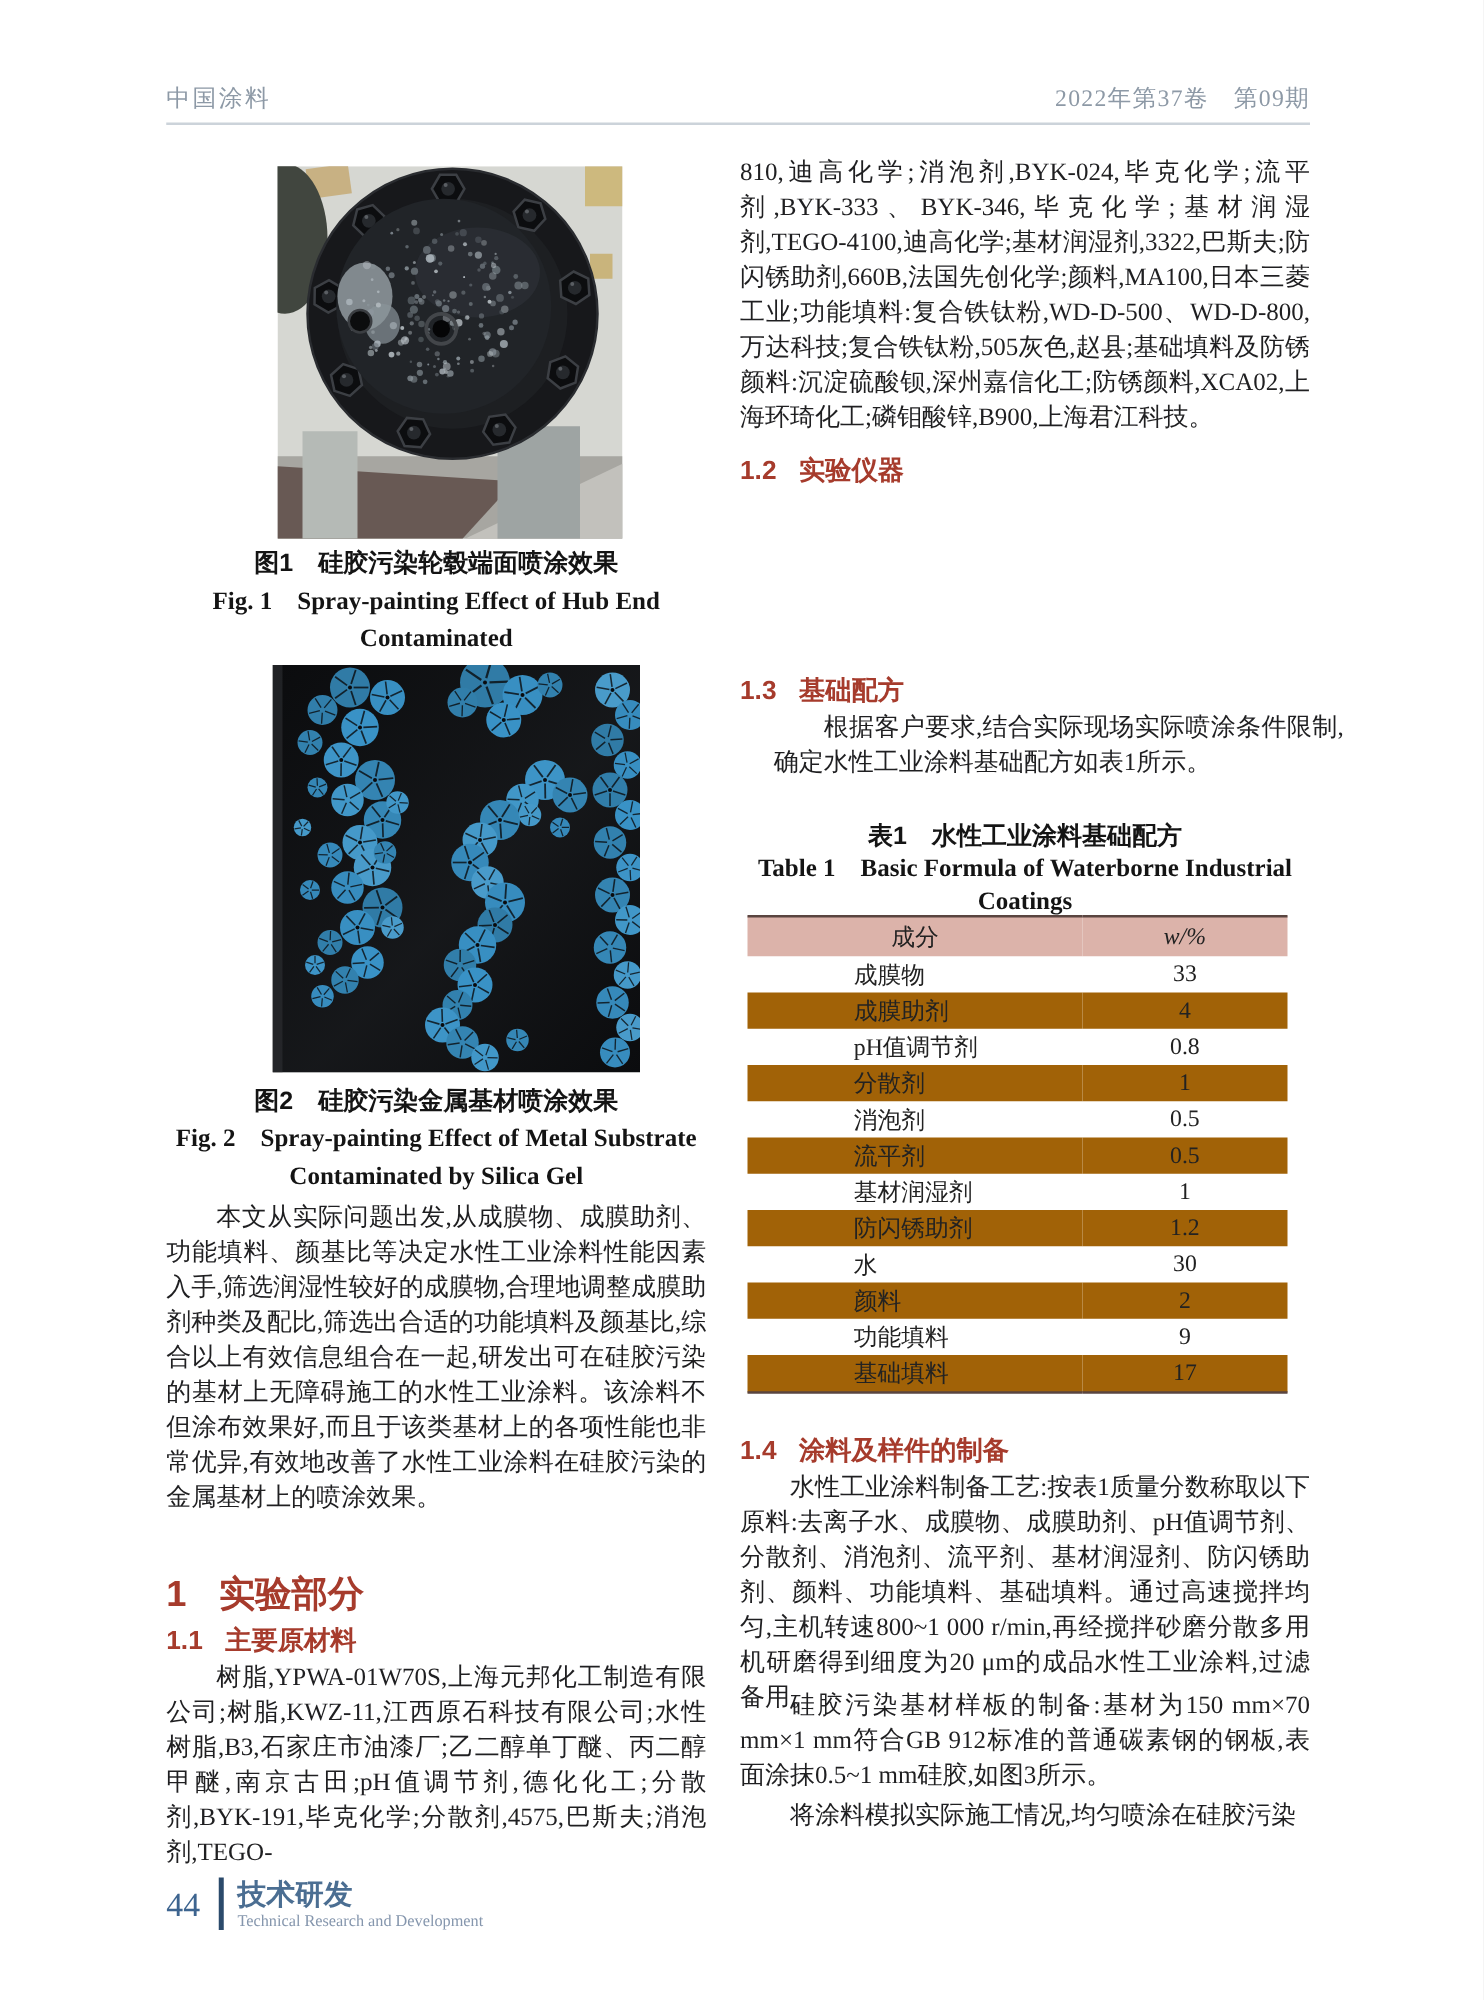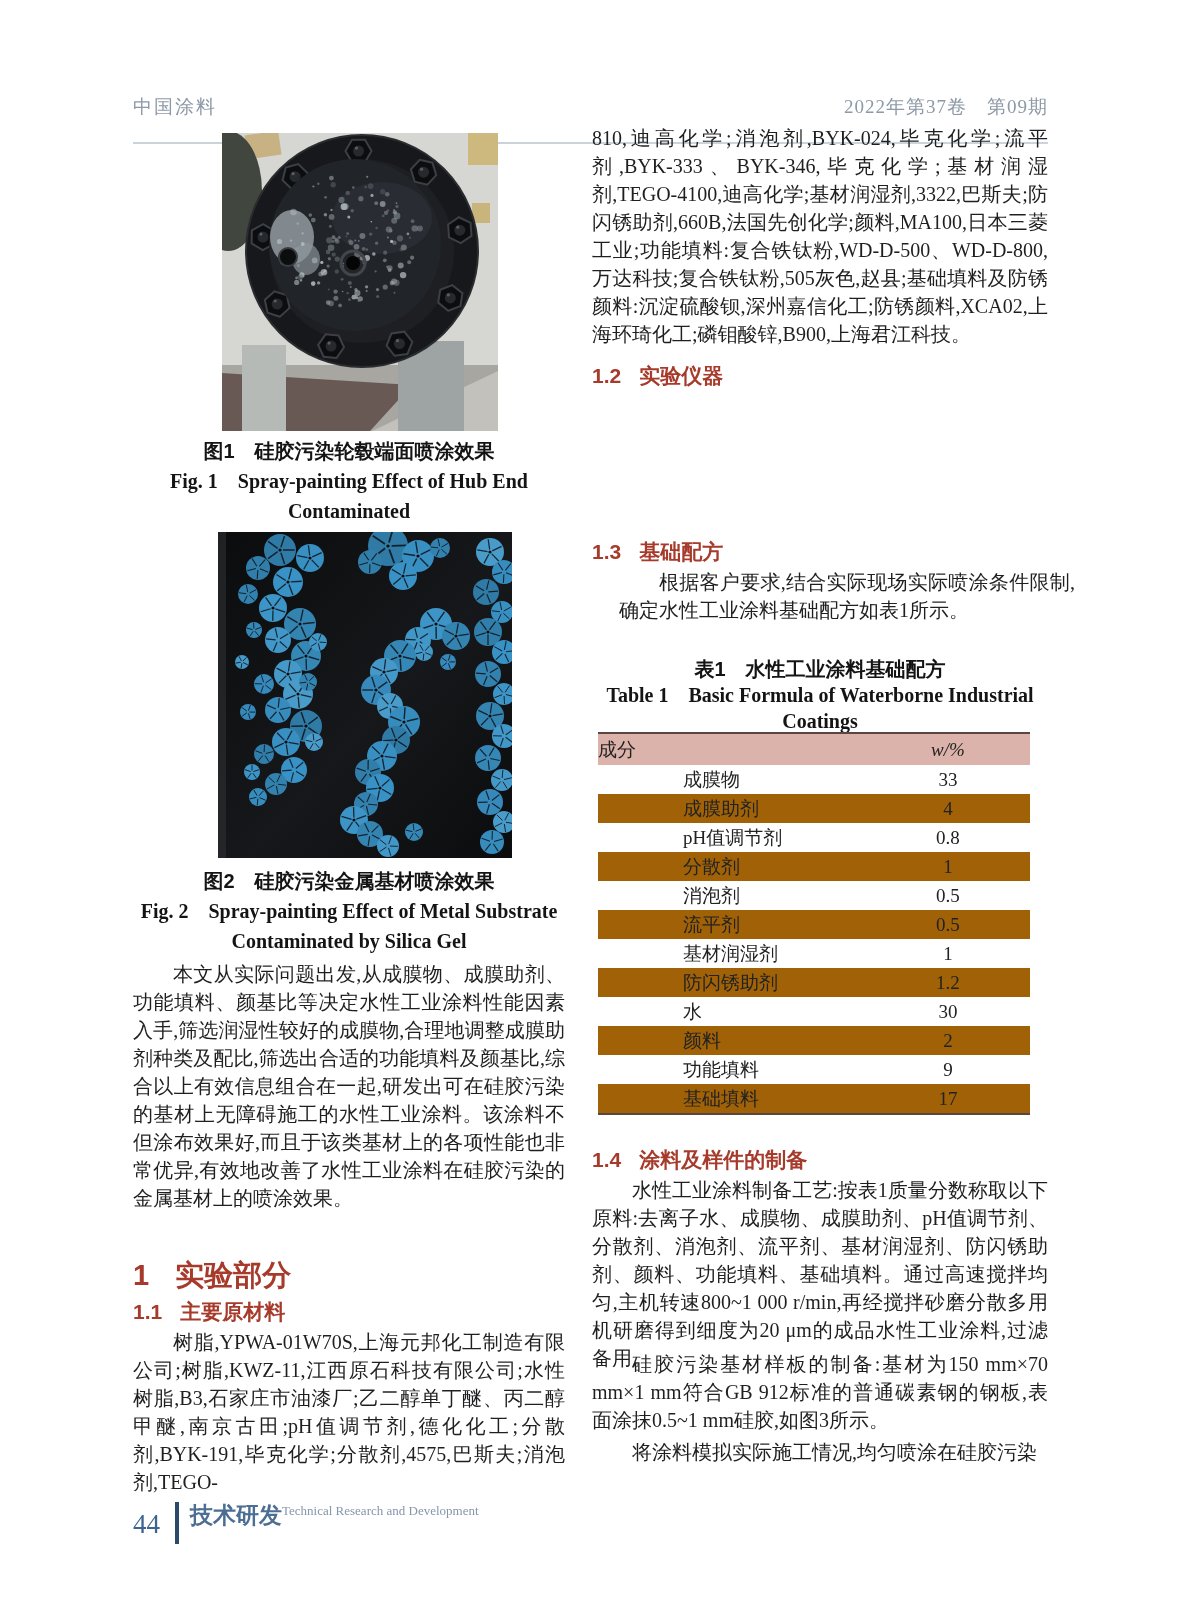--- a/index.html
+++ b/index.html
@@ -1,22 +1,22 @@
 <!DOCTYPE html>
 <html><head>
 <meta charset="utf-8">
 <style>
   html,body{margin:0;padding:0;background:#e8e8e8;}
   .page{position:relative;width:1187px;height:1600px;background:#ffffff;margin:0 auto;
         font-family:"Liberation Serif","DejaVu Serif",serif;color:#1f1f21;overflow:hidden;}
 
   
-  .page-header{position:absolute;left:133px;top:88px;width:915px;height:32px;
+  .page-header{position:absolute;left:133px;top:60px;width:915px;height:32px;
                display:flex;justify-content:space-between;align-items:flex-end;
-               border-bottom:2px solid #ccd3da;padding-bottom:22px;
+               border-bottom:2px solid #ccd3da;padding-bottom:6px;
                color:#8d99a6;font-size:19px;letter-spacing:2px;}
   .page-header .right{letter-spacing:1px;}
 
   
   .body-text{position:absolute;font-size:20px;line-height:28px;text-align:justify;
              color:#1f1f21;}
   .indent{text-indent:2em;}
   .lcol{left:133px;width:432px;}
   .rcol{left:592px;width:456px;}
 
@@ -36,32 +36,32 @@
           font-size:20px;color:#141414;}
   .cap-en{font-family:"Liberation Serif","DejaVu Serif",serif;font-weight:bold;
           font-size:20px;color:#141414;}
 
   
   .tbl{position:absolute;left:598px;top:732px;width:432px;border-collapse:collapse;
        font-size:19px;color:#222;border-top:2px solid #5a4540;border-bottom:2px solid #5a4540;}
   .tbl th,.tbl td{padding:0;height:29px;vertical-align:middle;font-weight:normal;}
   .tbl thead tr{background:#dcb3aa;}
   .tbl thead th{height:31px;}
-  .tbl .c1{width:62%;text-align:left;}
+  .tbl .c1{width:62%;text-align:center;}
   .tbl .c2{width:38%;text-align:center;}
   .tbl td.comp{text-align:left;padding-left:85px;}
   .tbl td.val{text-align:center;}
   .tbl tbody tr.pink{background:#a16207;}
   .ital{font-style:italic;}
 
   
   .page-footer{position:absolute;left:133px;top:1502px;display:flex;align-items:flex-start;}
   .pg-num{font-size:27px;color:#3d648f;padding-top:7px;}
   .foot-bar{width:4px;height:42px;background:#2b4a6b;margin:0 11px 0 15px;}
-  .foot-sec{display:flex;flex-direction:row;}
+  .foot-sec{display:flex;flex-direction:column;}
   .foot-cn{font-family:"Liberation Sans","DejaVu Sans",sans-serif;font-weight:bold;
            font-size:23px;color:#4b6e92;line-height:26px;}
   .foot-en{font-size:13px;color:#8596ad;line-height:17px;}
 </style>
 </head>
 <body>
 
 <div class="page">
 
   <div class="page-header">

